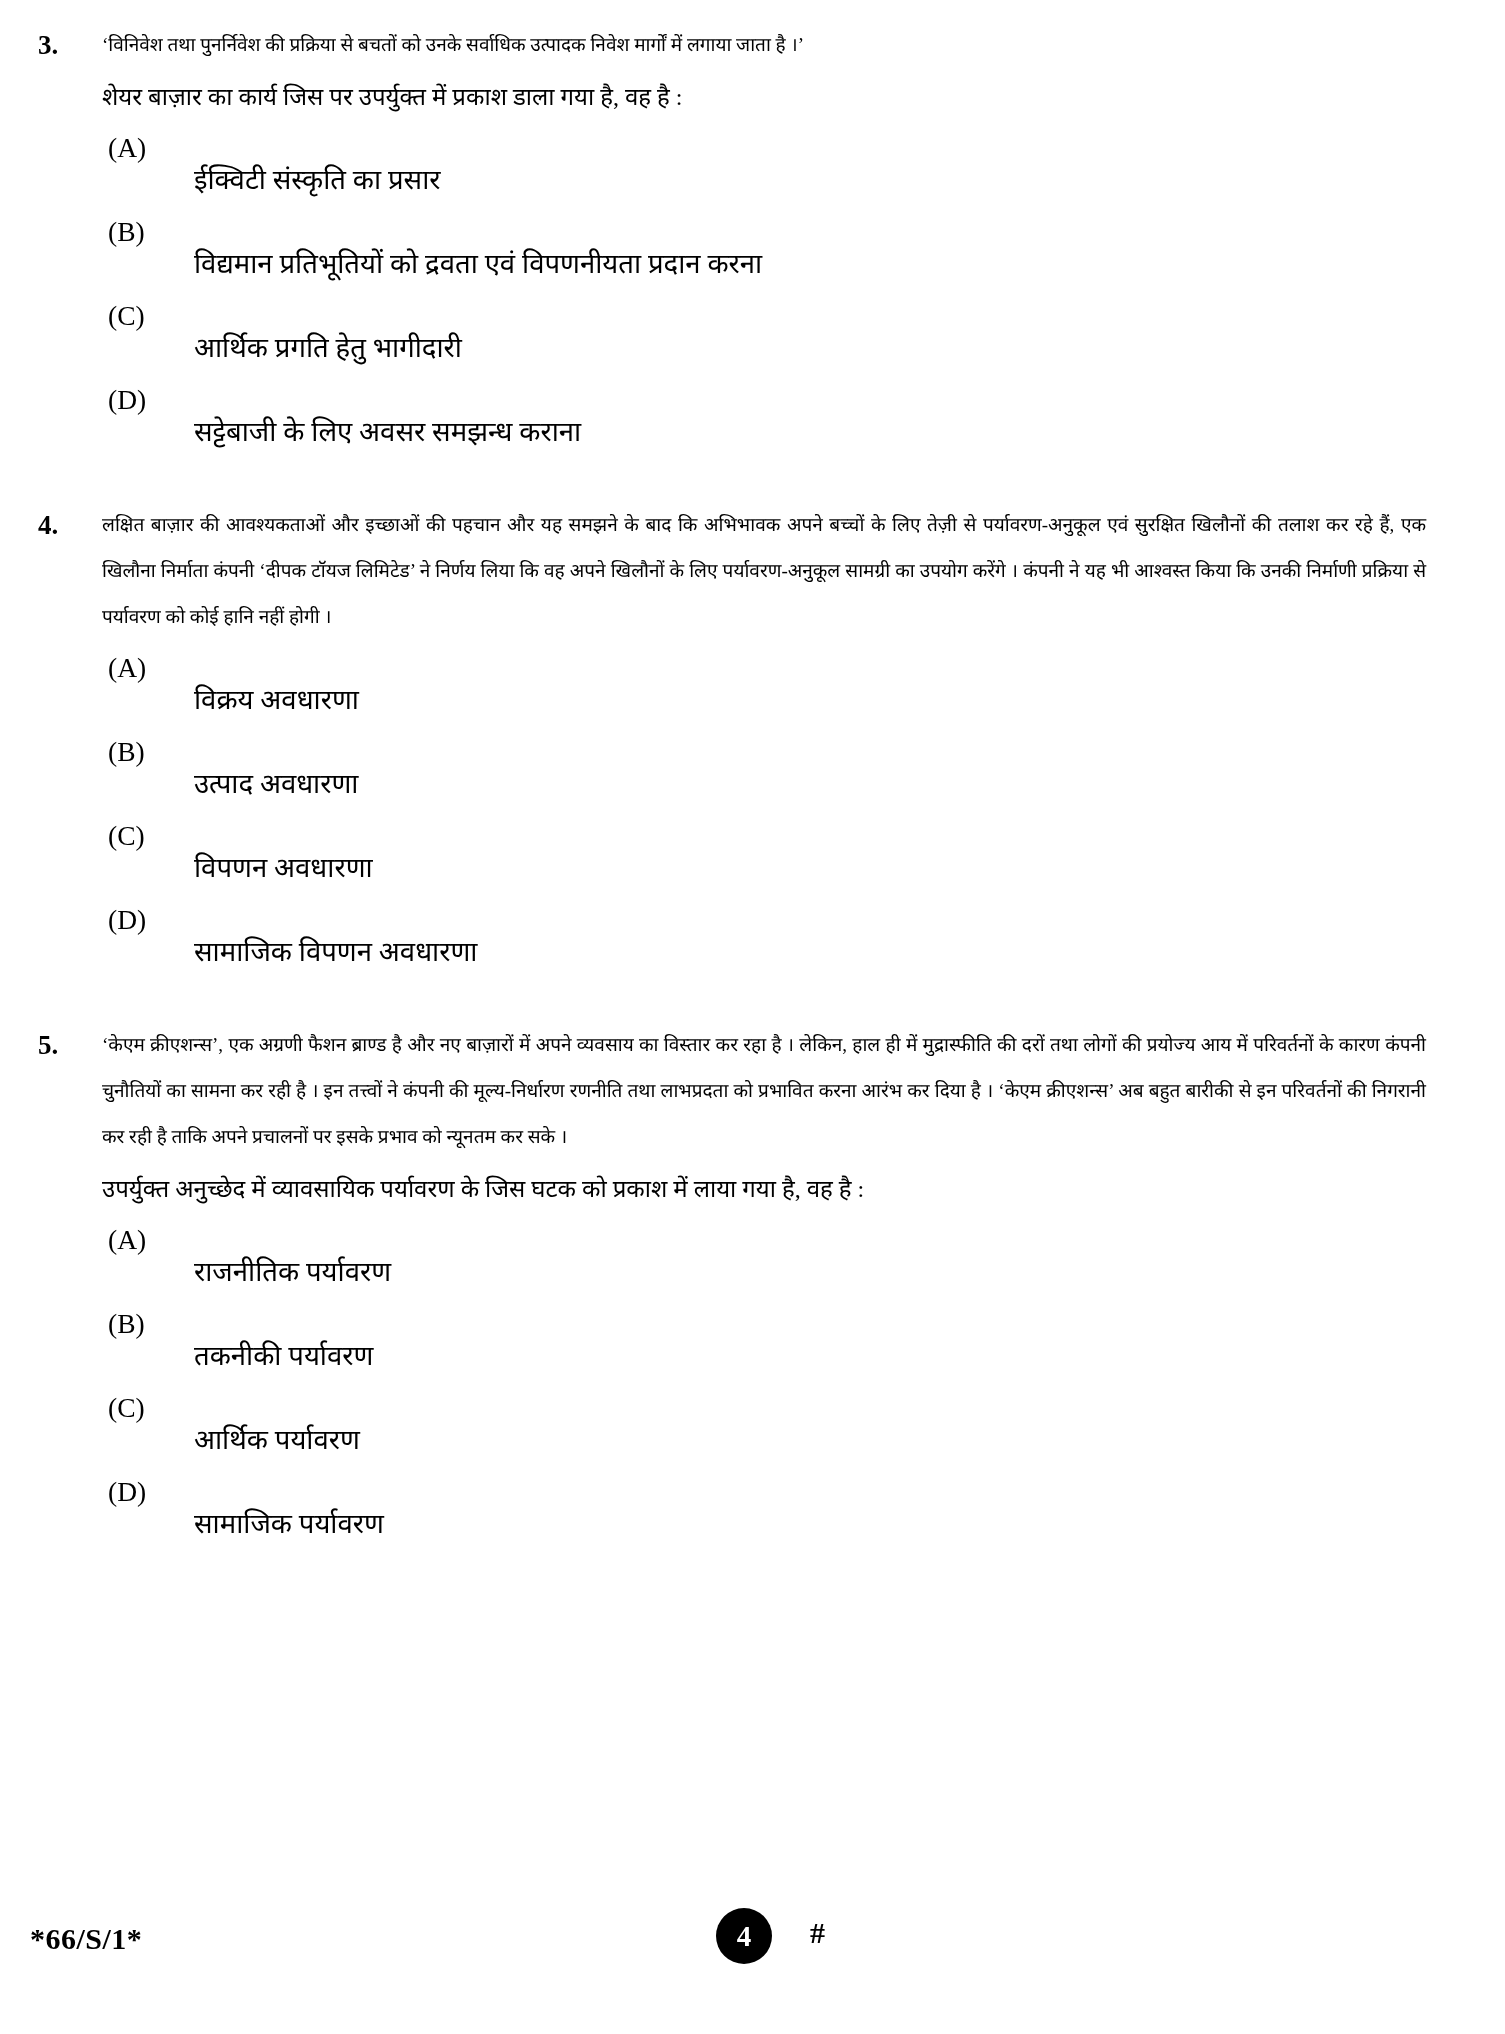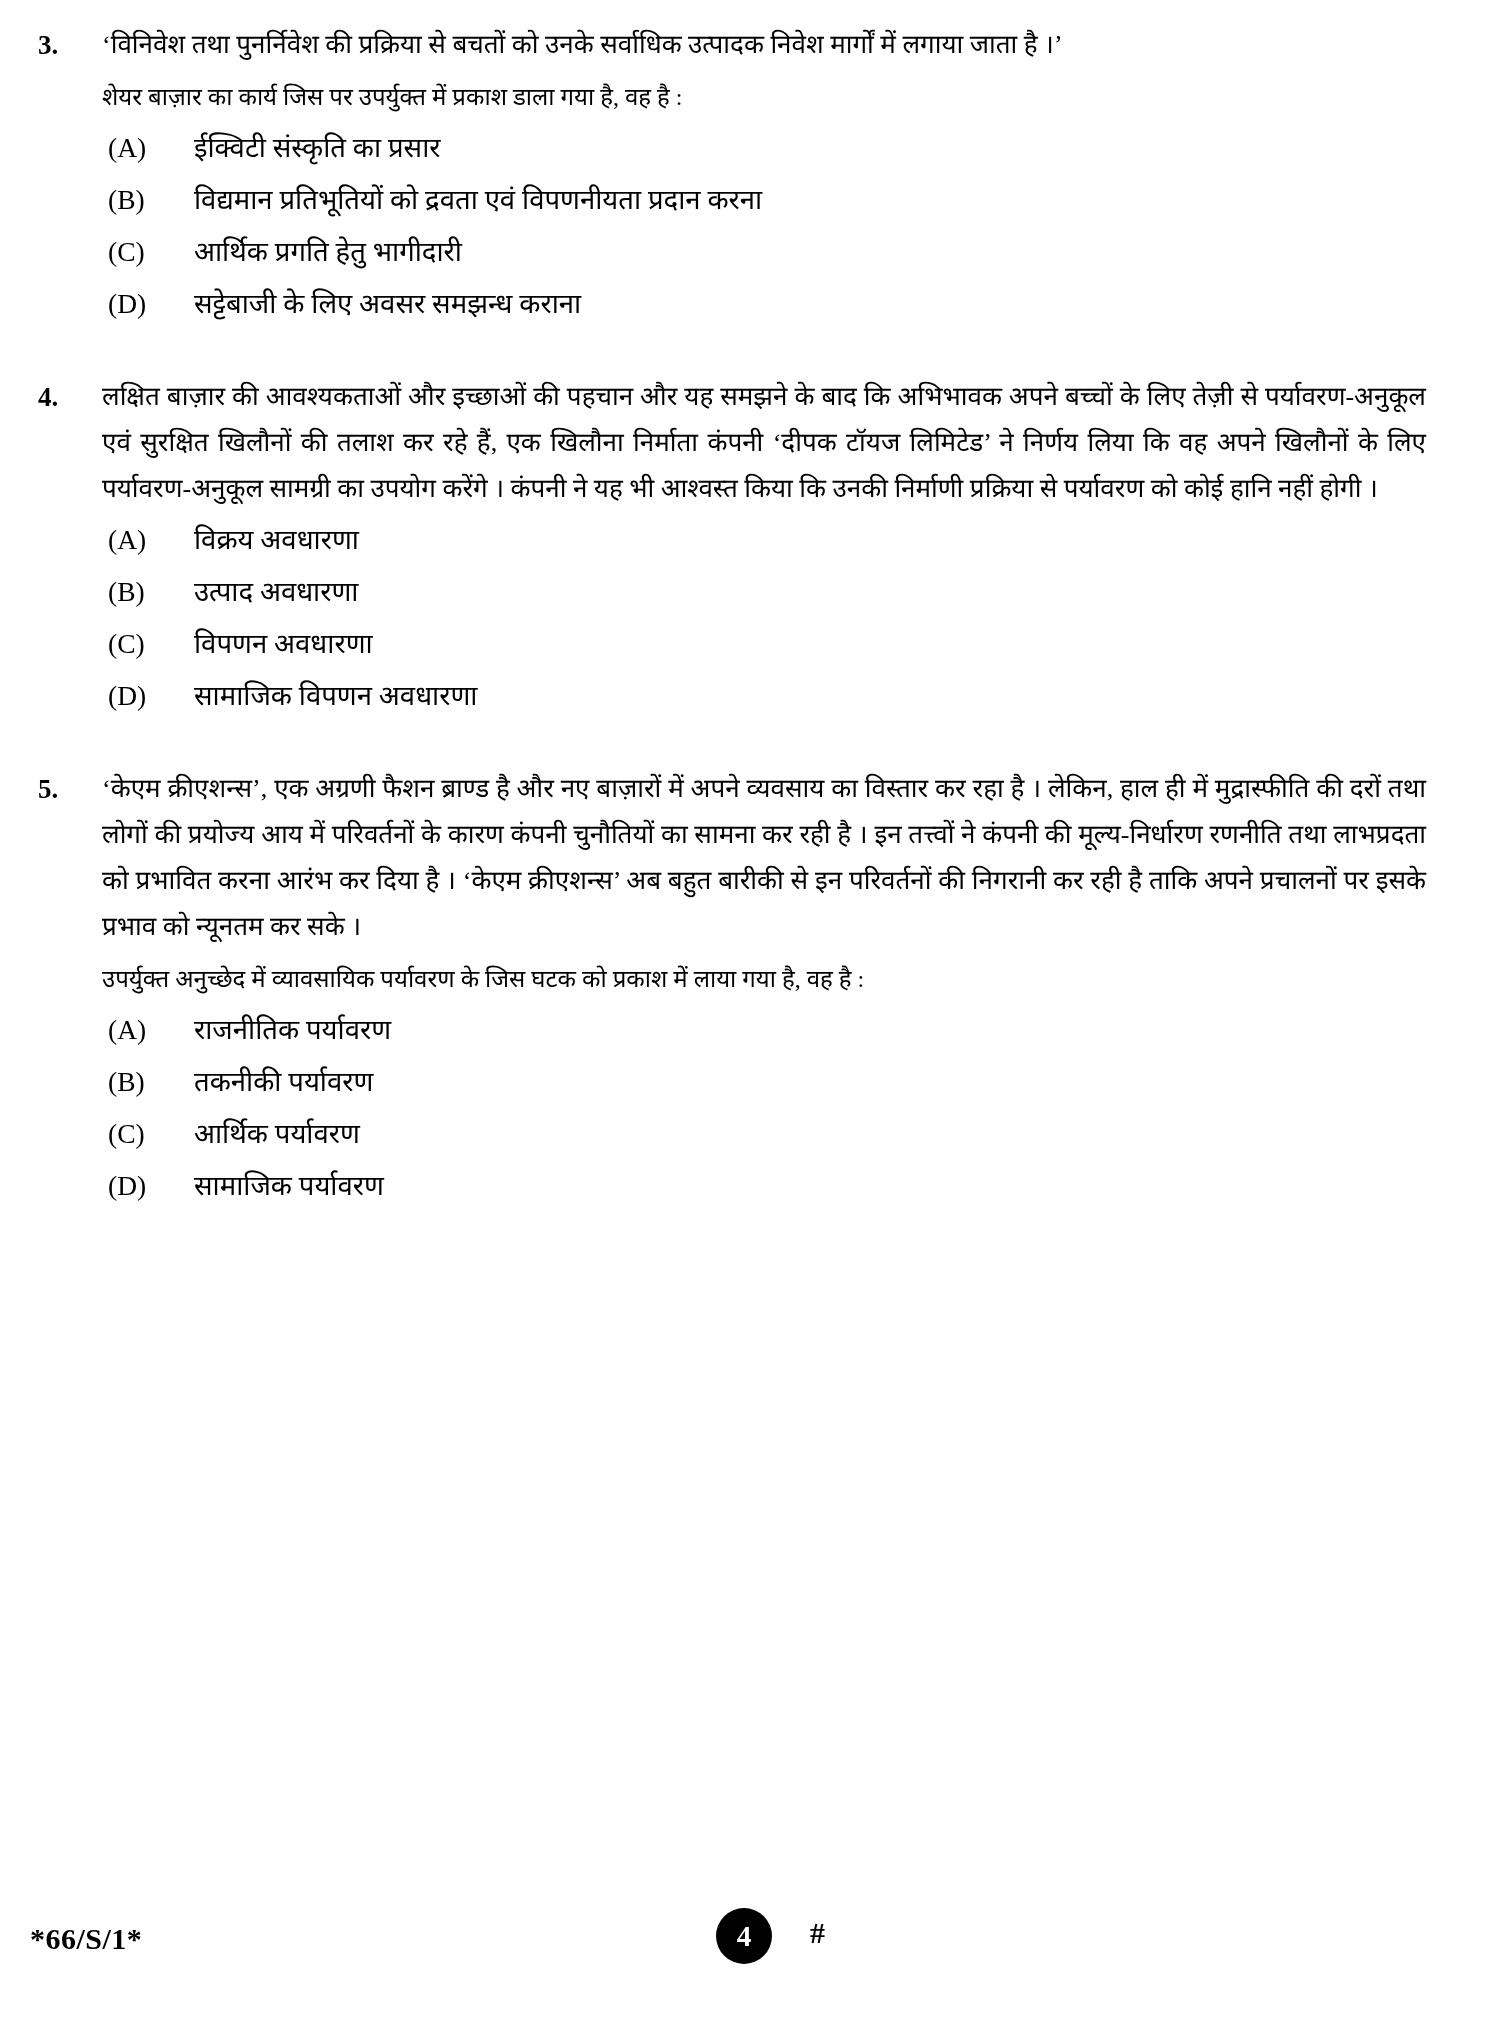--- a/index.html
+++ b/index.html
@@ -41,21 +41,21 @@
     font-size: 27px;
     line-height: 46px;
     padding-left: 8px;
     box-sizing: border-box;
   }
   .q-body {
     flex: 1 1 auto;
     padding-right: 24px;
   }
   .stem {
-    font-size: 26px;
+    font-size: 19px;
     line-height: 46px;
     text-align: justify;
     text-justify: inter-word;
     margin: 0;
   }
   .prompt {
     font-size: 24px;
     line-height: 46px;
     margin: 6px 0 2px 0;
   }
@@ -73,20 +73,21 @@
   }
   .opt-key {
     width: 92px;
     flex: 0 0 92px;
     padding-left: 6px;
     box-sizing: border-box;
     font-family: "Liberation Serif", serif;
   }
   .opt-text {
     flex: 1 1 auto;
+    margin-top: 32px;
   }
   .gap-md { height: 40px; }
 
   
   .footer {
     position: absolute;
     left: 0;
     bottom: 56px;
     width: 1321px;
     height: 70px;

